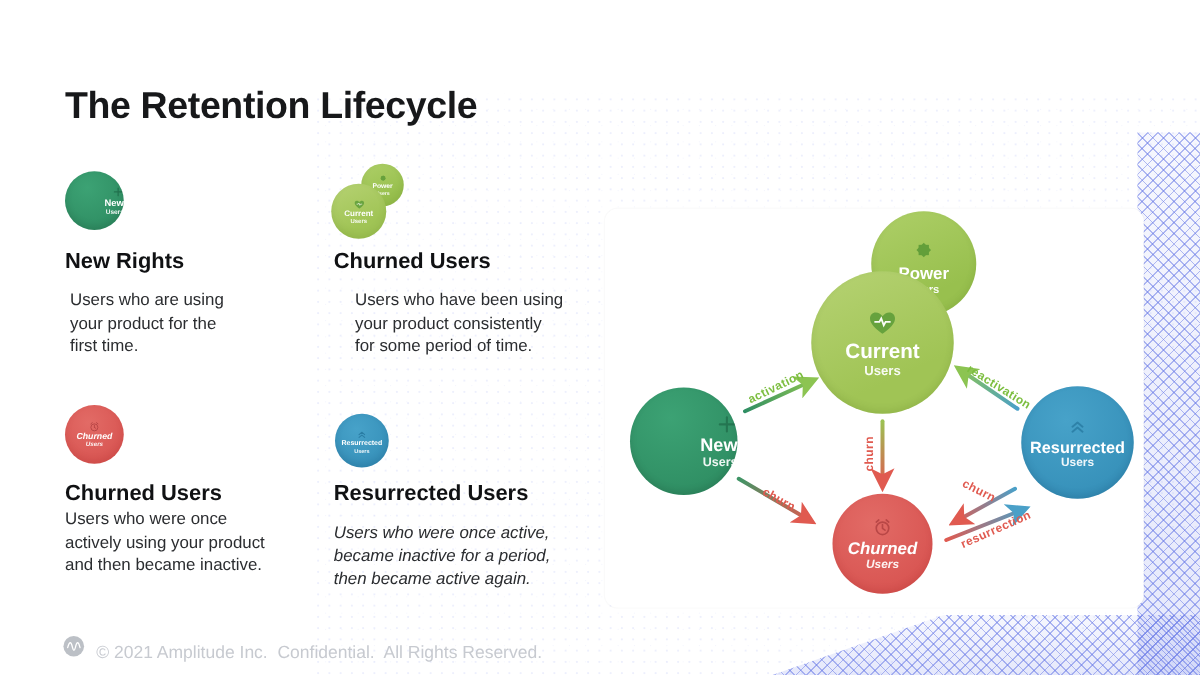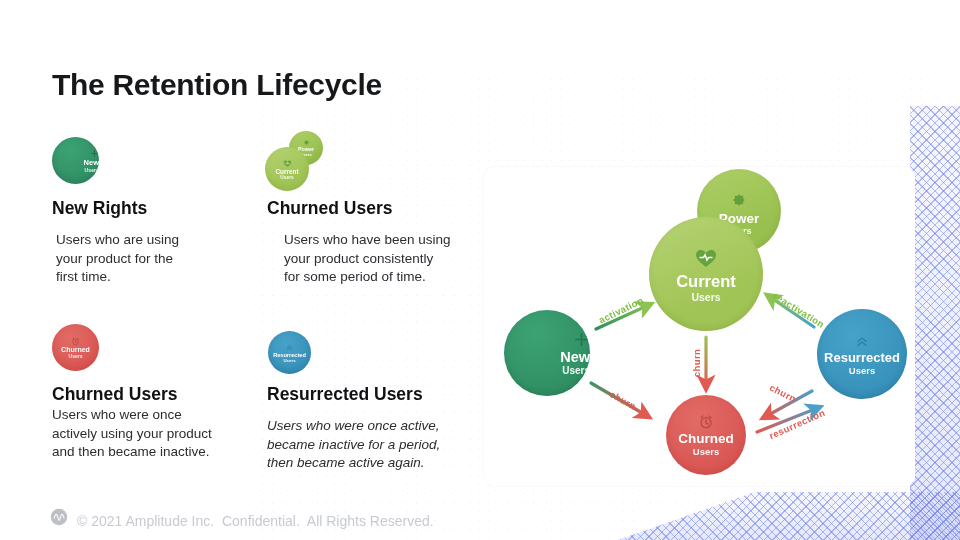--- a/index.html
+++ b/index.html
@@ -38,21 +38,21 @@
   
   .circ{border-radius:50%;color:#fff;display:flex;flex-direction:column;align-items:center;
     justify-content:center;text-align:center;font-weight:700;box-sizing:border-box;}
   .c-new{background:radial-gradient(circle at 38% 28%, #3CA274, var(--c-new_green,#2F8E63) 78%);
     box-shadow:inset 0 -3px 6px rgba(0,0,0,.10);align-items:flex-end;}
   .c-current{background:linear-gradient(155deg,#B6D273, var(--c-current_green,#A0C455) 70%);
     box-shadow:inset 0 -3px 6px rgba(60,90,0,.12);}
   .c-power{background:linear-gradient(155deg,#AECF68, var(--c-power_green,#98C04E) 72%);
     box-shadow:inset 0 -3px 6px rgba(60,90,0,.12);}
   .c-churned{background:radial-gradient(circle at 40% 30%, #E26B66, var(--c-churned_red,#D85451) 78%);
-    box-shadow:inset 0 -3px 6px rgba(120,0,0,.10);}
+    box-shadow:inset 0 -3px 6px rgba(120,0,0,.10);font-style:italic;}
   .c-resurrected{background:radial-gradient(circle at 40% 30%, #47A2C9, var(--c-resurrected_blue,#3690B9) 78%);
     box-shadow:inset 0 -3px 6px rgba(0,40,80,.14);}
   .circ .sub{opacity:.92;}
   .icn{display:block;line-height:0;}
   
   .badge{position:absolute;z-index:2;}
   
   .card{position:absolute;left:484px;top:167px;width:431px;height:319px;background:#fff;
     border-radius:10px;z-index:2;box-shadow:0 0 0 1px rgba(0,0,0,.02);}
   .card svg.arrows{position:absolute;left:0;top:0;z-index:1;}

